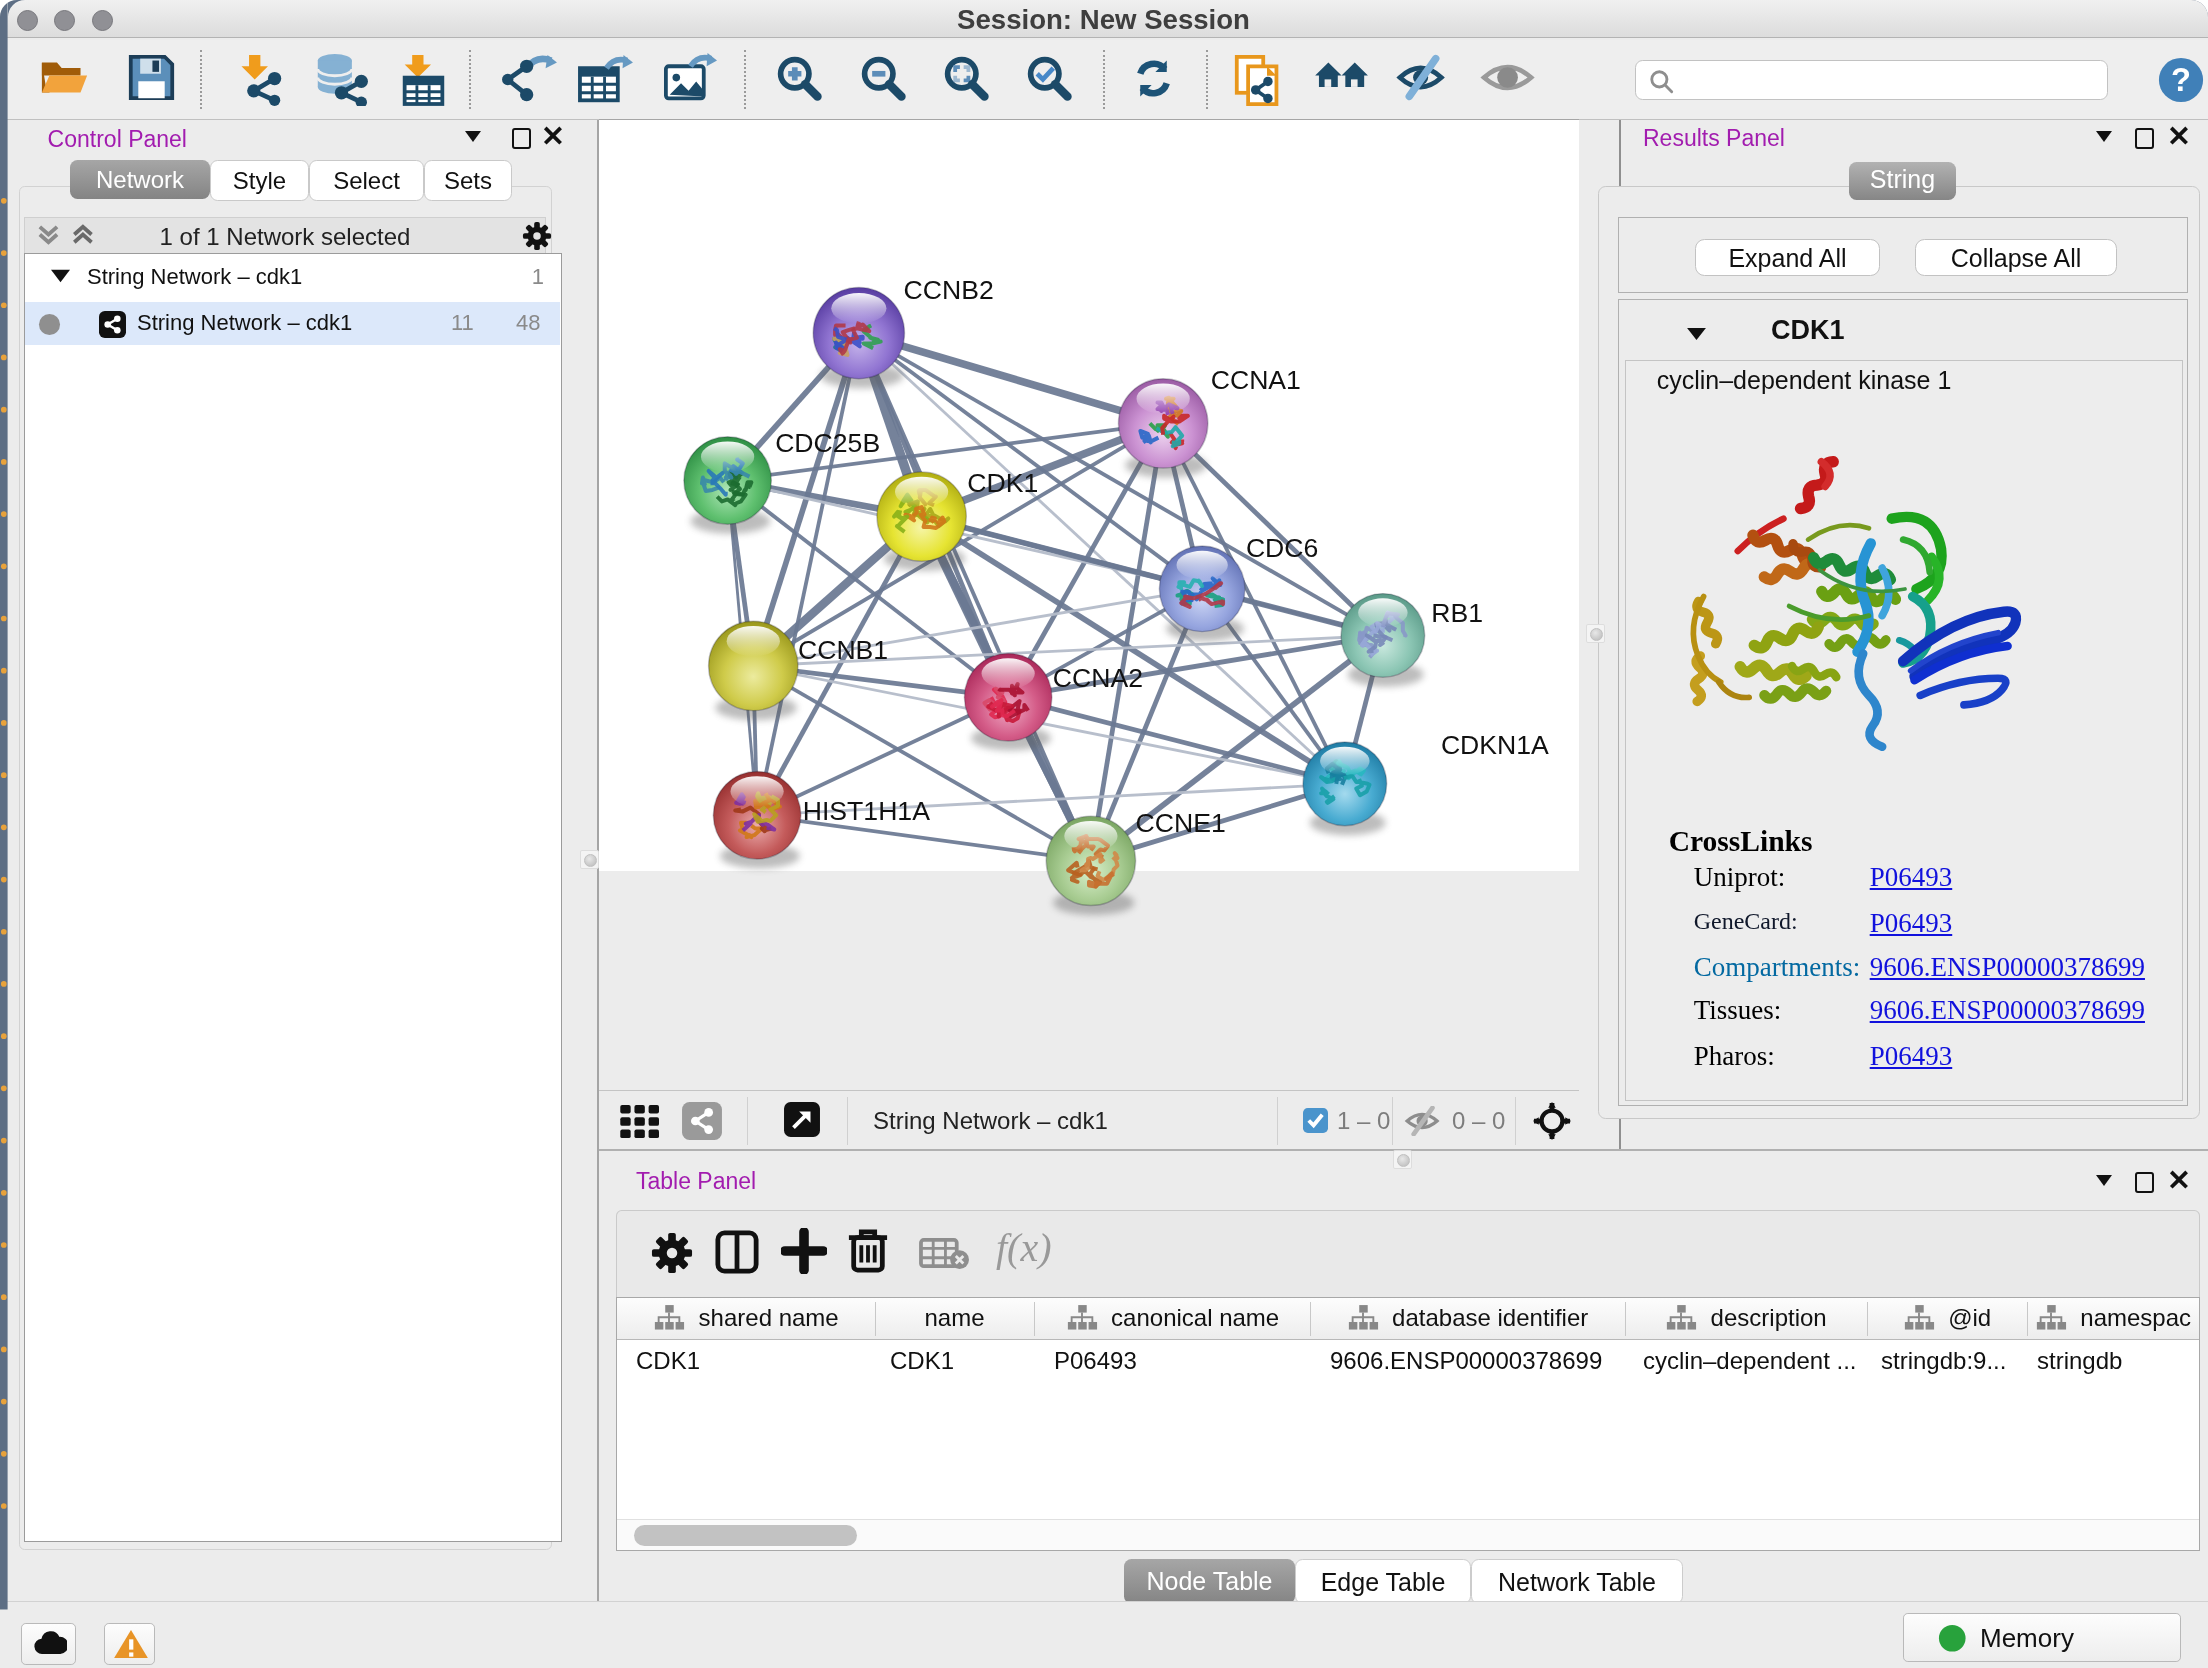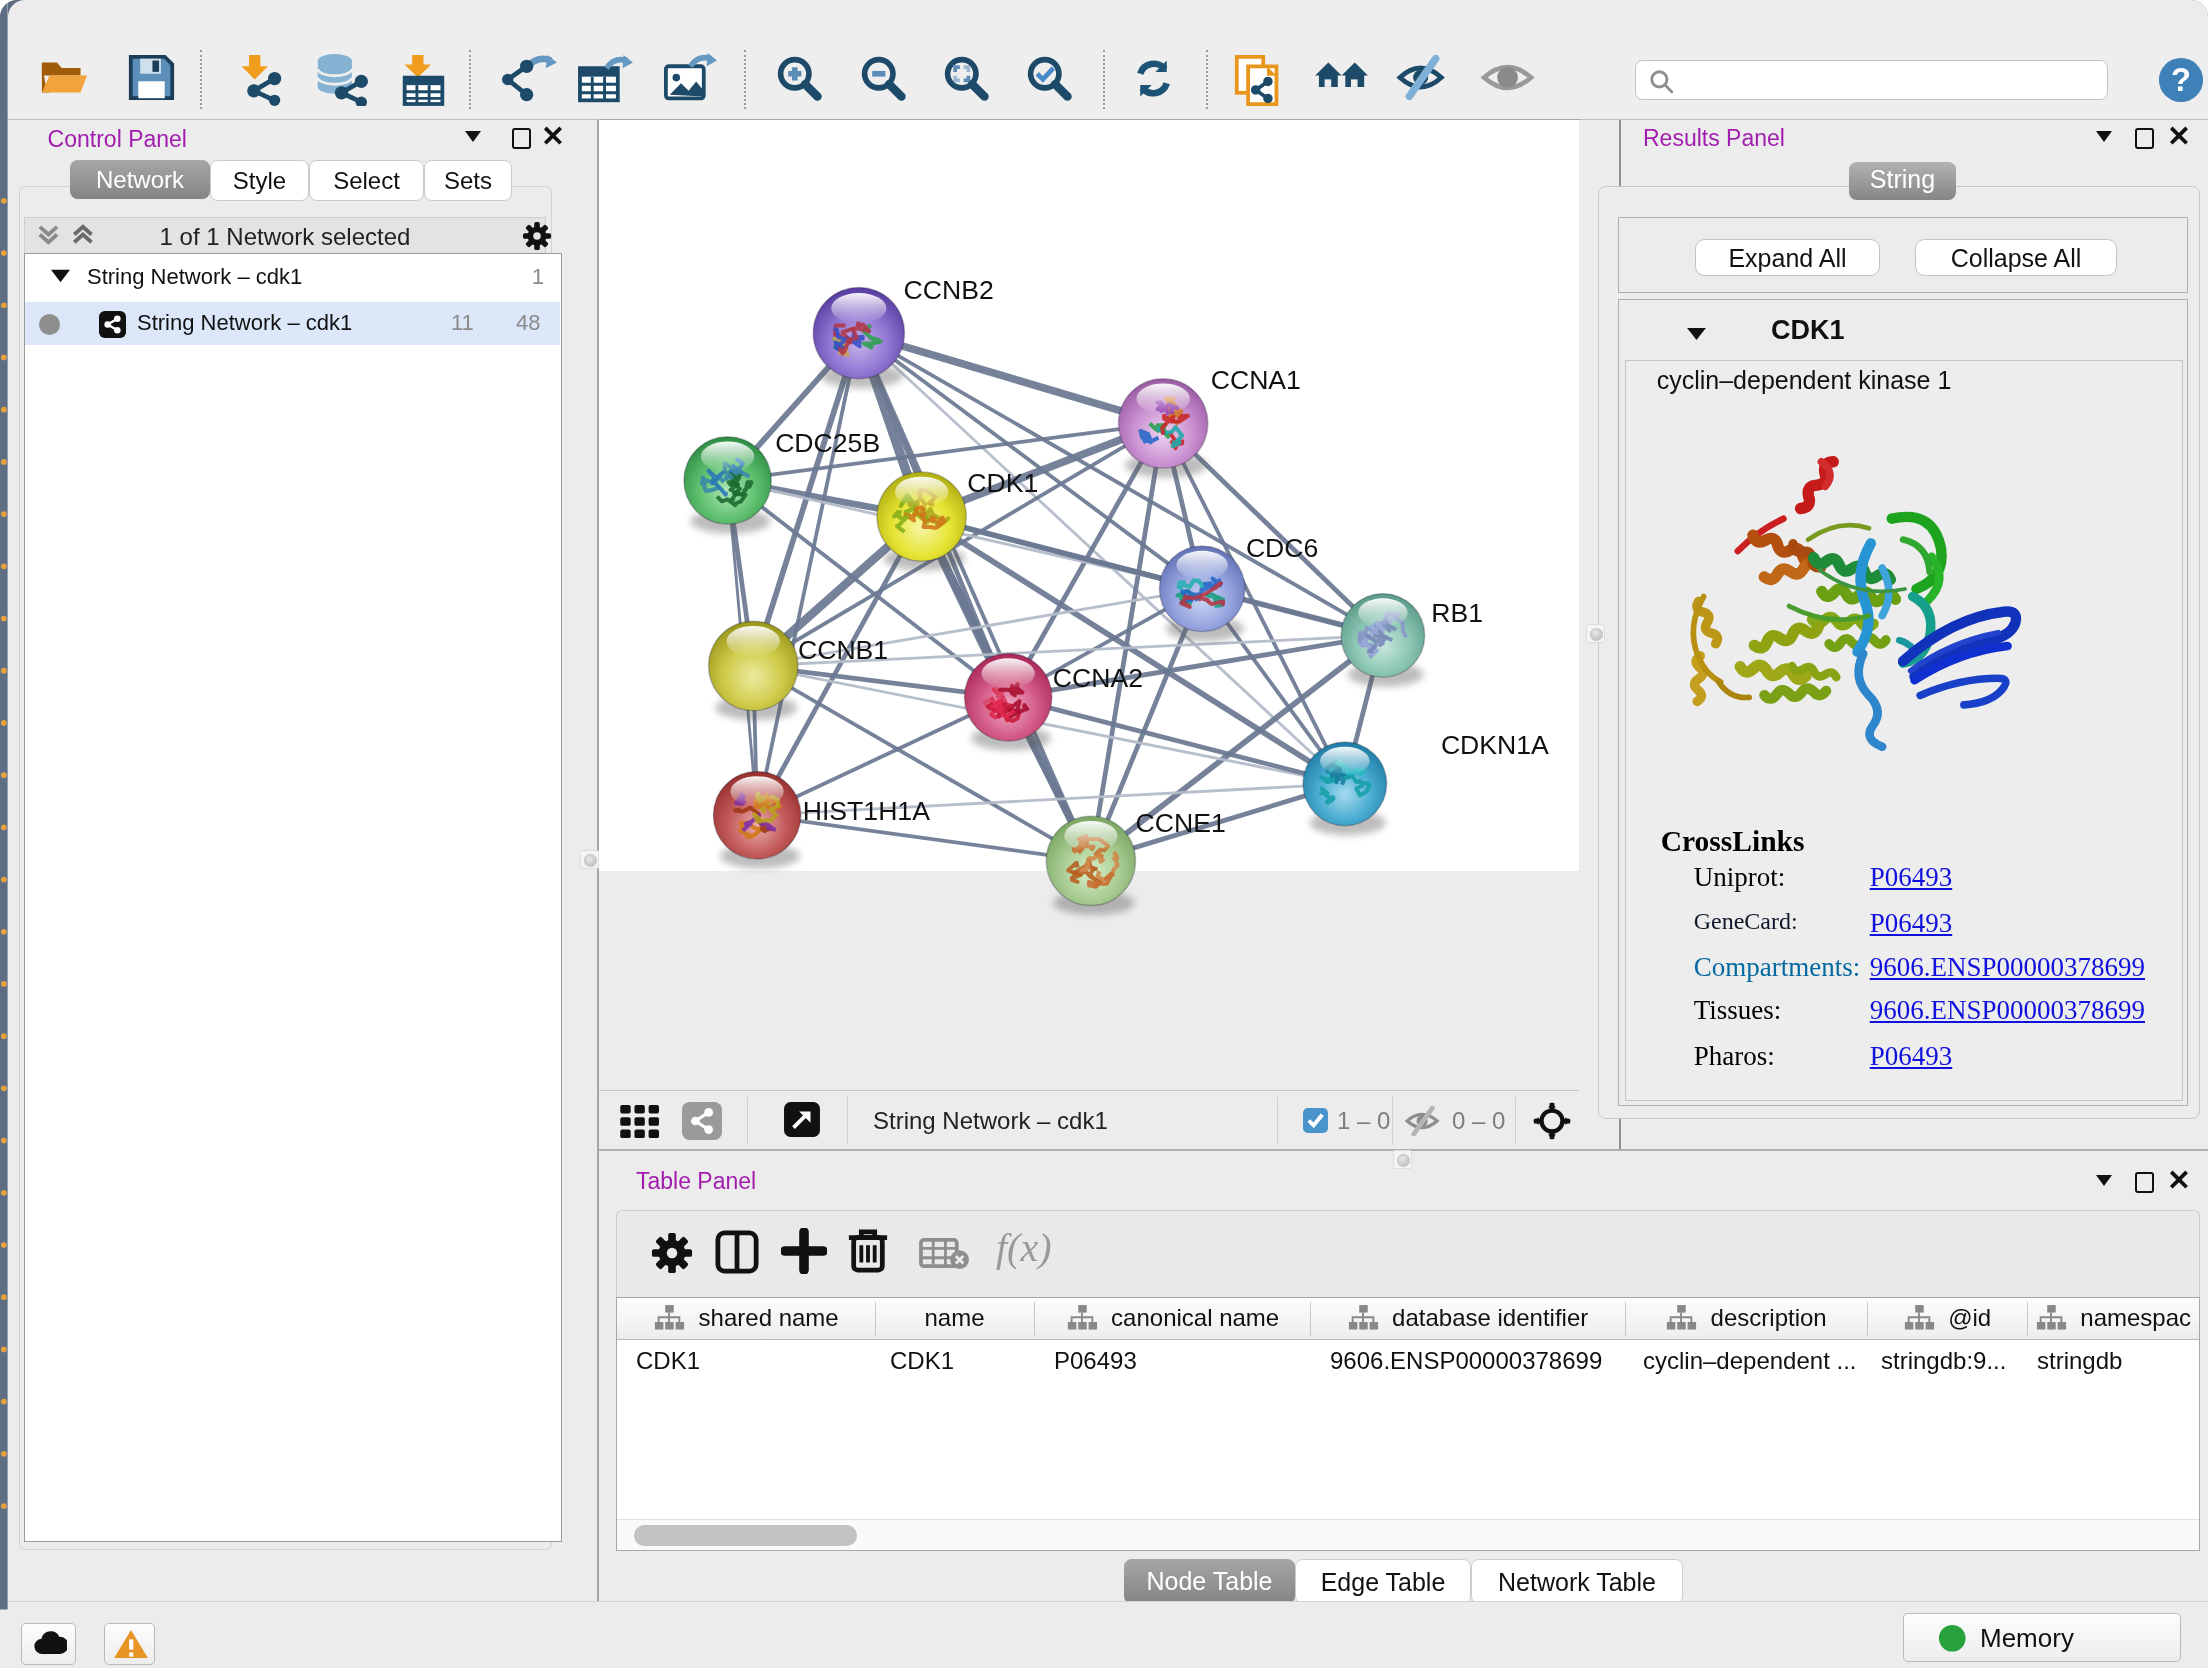--- a/index.html
+++ b/index.html
@@ -96,20 +96,26 @@
         <circle cx="4" cy="1585" r="3"></circle>
   </g>
 </svg>
 <svg style="position:absolute;left:7.6px;top:0;z-index:61" width="17" height="17" viewBox="0 0 18 18">
       <path d="M0 0 H18 A18 18 0 0 0 0 18 z" fill="#5d6e84"></path>
     </svg>
 <svg style="position:absolute;left:2191px;top:0;z-index:61" width="17" height="17" viewBox="0 0 18 18">
       <path d="M18 0 H0 A18 18 0 0 1 18 18 z" fill="#5f6f84"></path>
     </svg>
 
+<div id="titlebar">
+  <div class="tl" style="left:17px"></div>
+  <div class="tl" style="left:54px"></div>
+  <div class="tl" style="left:92px"></div>
+  <div id="title">Session: New Session</div>
+</div>
 
 <div id="toolbar">
   <div class="tsep" style="left:200px"></div>
   <div class="tsep" style="left:469px"></div>
   <div class="tsep" style="left:744px"></div>
   <div class="tsep" style="left:1103px"></div>
   <div class="tsep" style="left:1206px"></div>
 
   <svg class="ticon" style="left:38px" width="53" height="49" viewBox="0 0 56 52">
     <path d="M4 10 h16 l5 6 h20 v8 h-41 z" fill="#a05c09"></path>
@@ -778,21 +784,21 @@
               </g>
               <g transform="rotate(94 18 218)">
                 <path d="M 10 212 q 6 8 12 0 q 6 -8 12 0 q 6 8 12 0 q 6 -8 12 0 " fill="none" stroke="#c49e1e" stroke-width="10" stroke-linecap="round"></path>
               </g>
               <path d="M 28 148 q -18 32 -6 62 q 8 20 24 28" fill="none" stroke="#b89012" stroke-width="6" stroke-linecap="round"></path>
               <path d="M 44 238 q 12 18 32 16" fill="none" stroke="#ac8410" stroke-width="6" stroke-linecap="round"></path>
               <path d="M 138 88 q 32 -22 64 -12" fill="none" stroke="#789a1e" stroke-width="5" stroke-linecap="round"></path>
               <path d="M 118 158 q 42 22 84 10" fill="none" stroke="#4a9c2c" stroke-width="5" stroke-linecap="round"></path>
               <path d="M 150 120 q 40 30 90 20" fill="none" stroke="#3c9440" stroke-width="4" stroke-linecap="round"></path>
             </svg>
-        <div class="ser" style="position:absolute;left:35px;top:464px;font-size:29.5px;font-weight:bold;color:#000">CrossLinks</div>
+        <div class="ser" style="position:absolute;left:43px;top:464px;font-size:29.5px;font-weight:bold;color:#000">CrossLinks</div>
         <div class="ser" style="position:absolute;left:68px;top:501px;font-size:27px;color:#000">Uniprot:</div>
         <div class="ser link" style="position:absolute;left:244px;top:501px;font-size:27px">P06493</div>
         <div class="ser" style="position:absolute;left:68px;top:547px;font-size:24px;color:#0f172a">GeneCard:</div>
         <div class="ser link" style="position:absolute;left:244px;top:547px;font-size:27px">P06493</div>
         <div class="ser" style="position:absolute;left:68px;top:591px;font-size:27px;color:#0369a1">Compartments:</div>
         <div class="ser link" style="position:absolute;left:244px;top:591px;font-size:27px">9606.ENSP00000378699</div>
         <div class="ser" style="position:absolute;left:68px;top:634px;font-size:27px;color:#000">Tissues:</div>
         <div class="ser link" style="position:absolute;left:244px;top:634px;font-size:27px">9606.ENSP00000378699</div>
         <div class="ser" style="position:absolute;left:68px;top:680px;font-size:27px;color:#000">Pharos:</div>
         <div class="ser link" style="position:absolute;left:244px;top:680px;font-size:27px">P06493</div>

